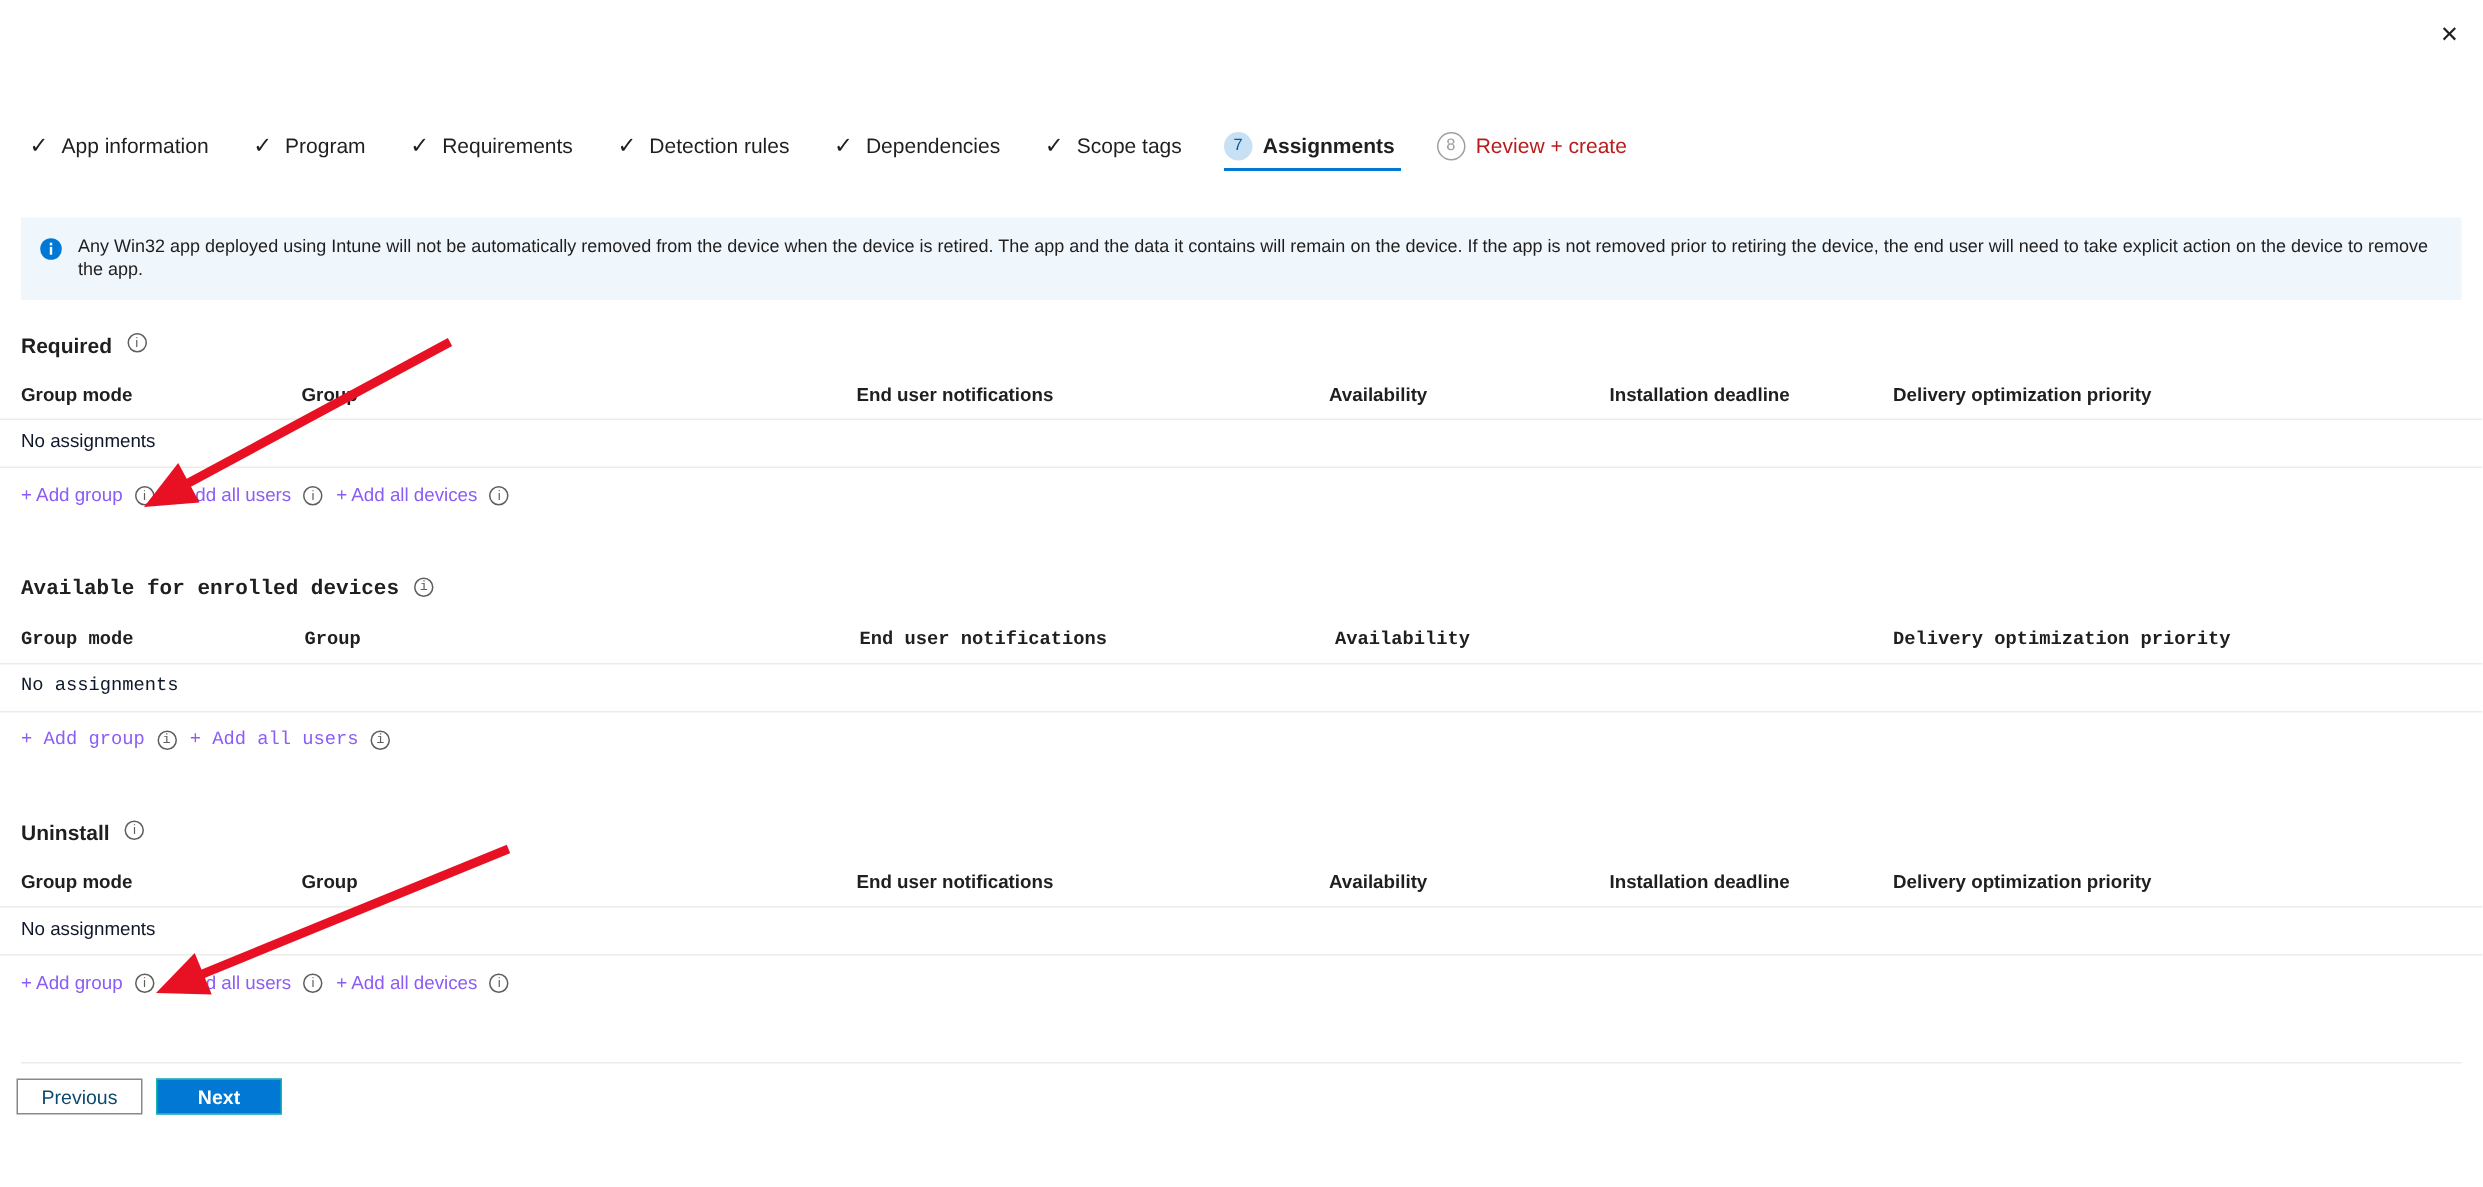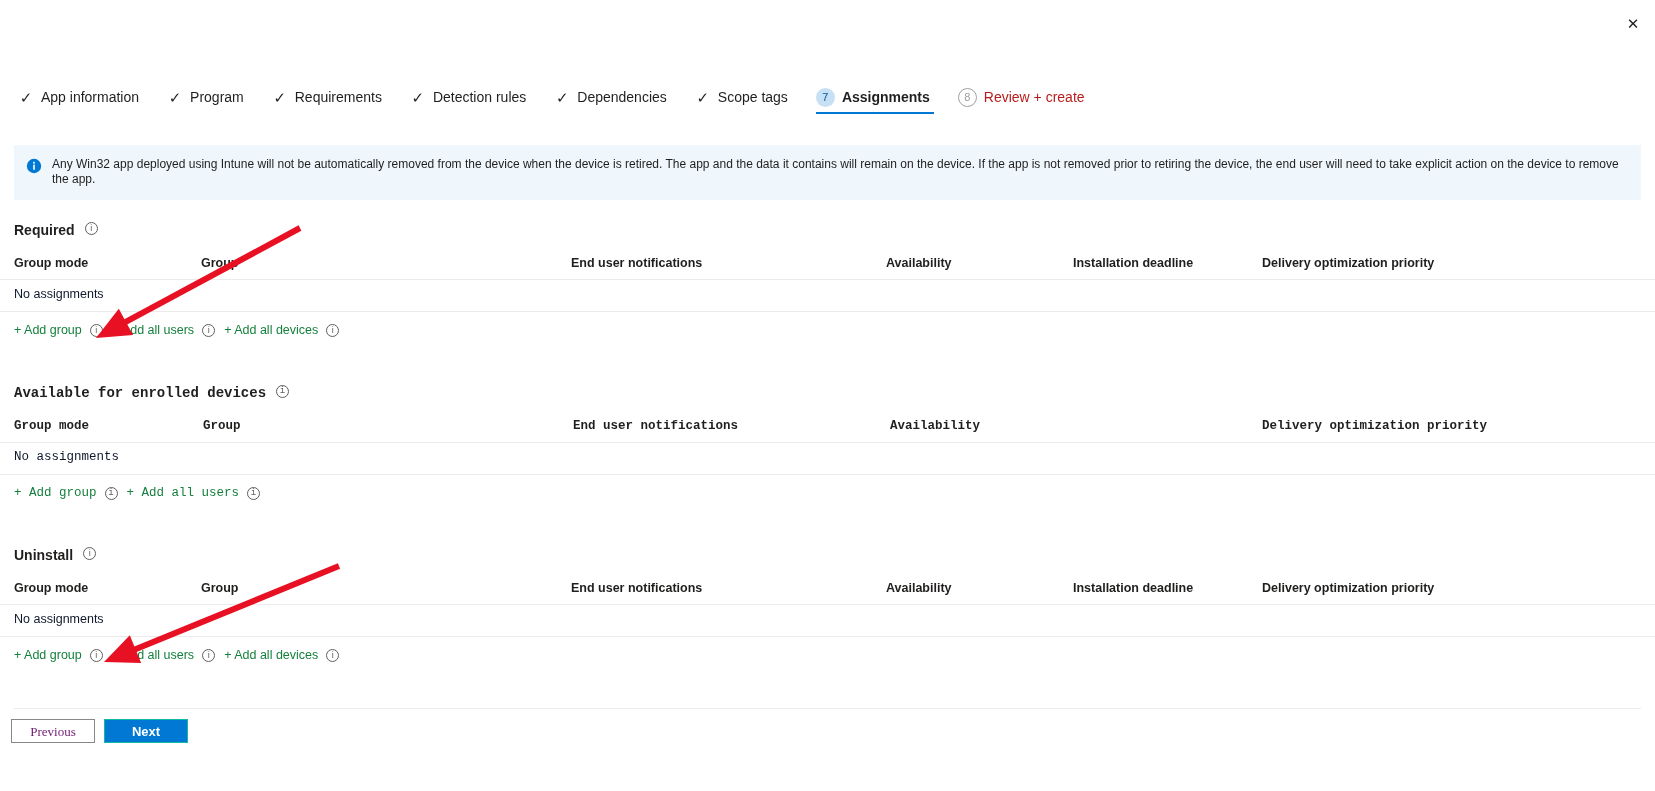--- a/index.html
+++ b/index.html
@@ -193,21 +193,21 @@
   }
   .actions {
     padding-left: 11px;
     padding-top: 10px;
     display: flex;
     align-items: center;
     gap: 0px;
     font-size: 12.5px;
   }
   .action-link {
-    color: #15803d;
+    color: #8b5cf6;
     cursor: pointer;
     white-space: nowrap;
     text-decoration: none;
     padding: 1px 3px;
   }
   .action-group {
     display: inline-flex;
     align-items: center;
     gap: 5px;
     margin-right: 6px;
@@ -233,22 +233,21 @@
     min-width: 84px;
     font-size: 13px;
     font-family: "Liberation Sans", sans-serif;
     cursor: pointer;
     padding: 0 12px;
     line-height: 1;
   }
   .btn-secondary {
     background: #ffffff;
     border: 1px solid #8a8886;
-    color: #701a75;
-    font-family: Liberation Serif, serif;
+    color: #0c4a6e;
   }
   .btn-primary {
     background: #0078d4;
     border: 1px solid #14b8a6;
     color: #ffffff;
     font-weight: 600;
   }
 
   
   .annot {

